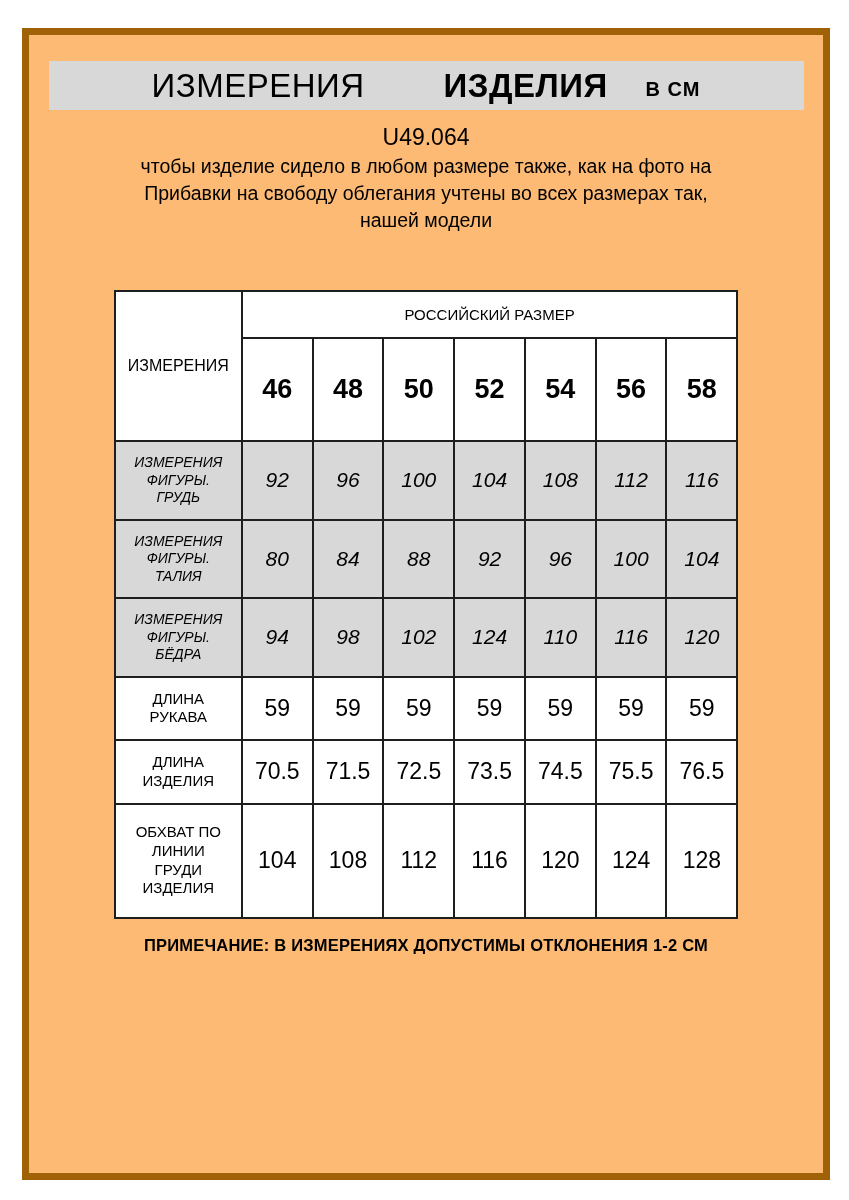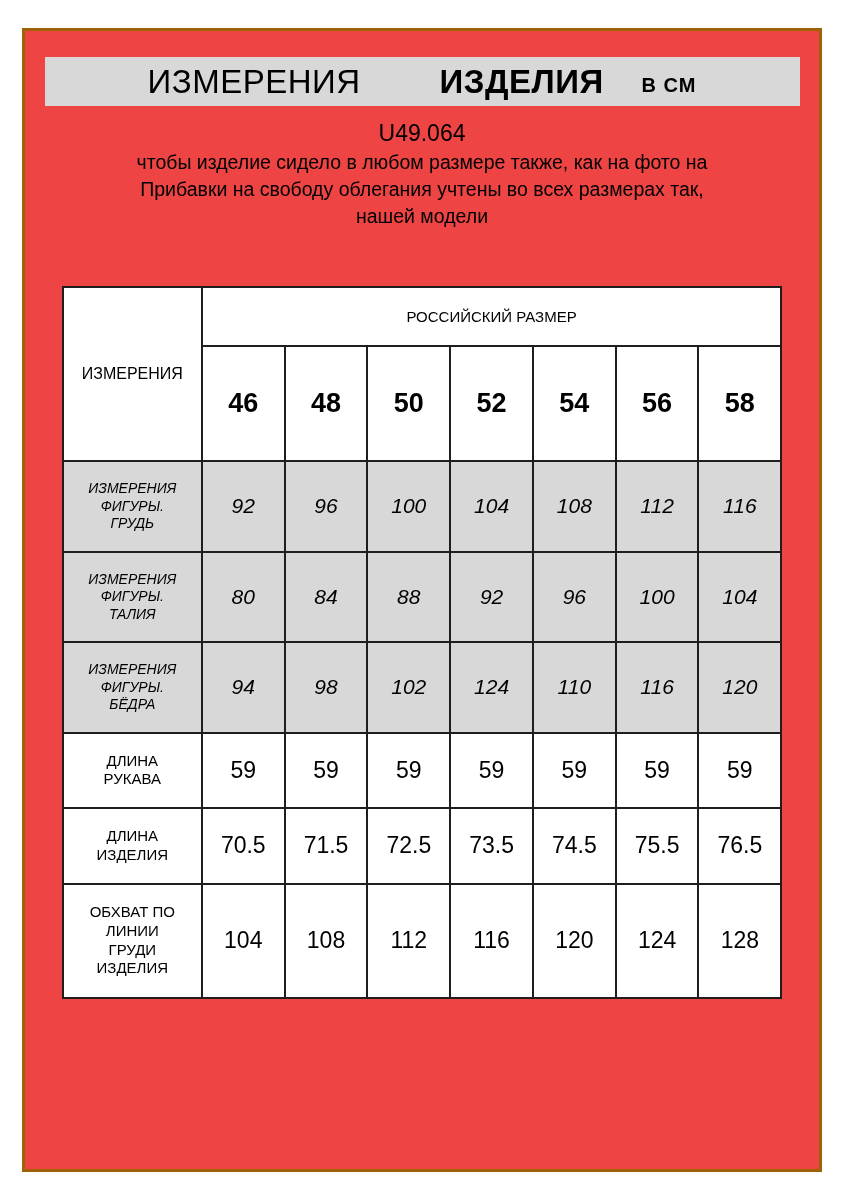--- a/index.html
+++ b/index.html
@@ -11,22 +11,22 @@
     overflow: hidden;
     font-family: "Liberation Sans", sans-serif;
     color: #000;
   }
   .frame {
     position: absolute;
     left: 22px;
     top: 28px;
     width: 794px;
     height: 1138px;
-    border: 3px solid #a16207;
-    background: #ef4444;
+    border: 7px solid #a16207;
+    background: #fdba74;
   }
   .title-bar {
     margin: 26px auto 0 auto;
     width: 755px;
     height: 49px;
     background: var(--bar-bg, #d8d8d8);
     display: flex;
     align-items: center;
     justify-content: center;
     gap: 38px;
@@ -48,21 +48,21 @@
   }
   table.size-table {
     border-collapse: collapse;
     table-layout: fixed;
     margin: 56px auto 0 auto;
   }
   table.size-table th, table.size-table td {
     border: 2px solid var(--border-c, #1e1e1e);
     text-align: center;
     vertical-align: middle;
-    padding: 18px;
+    padding: 12px;
     overflow: hidden;
   }
   th.corner {
     font-weight: normal;
     font-size: 16px;
     background: #fff;
   }
   th.group-header {
     font-weight: normal;
     font-size: 15px;
@@ -196,14 +196,15 @@
           <td class="value-cell">108</td>
           <td class="value-cell">112</td>
           <td class="value-cell">116</td>
           <td class="value-cell">120</td>
           <td class="value-cell">124</td>
           <td class="value-cell">128</td>
         </tr>
       </tbody>
     </table>
 
+  <div class="footnote">ПРИМЕЧАНИЕ: В ИЗМЕРЕНИЯХ ДОПУСТИМЫ ОТКЛОНЕНИЯ 1-2 СМ</div>
 
 </div>
 
 </body></html>

